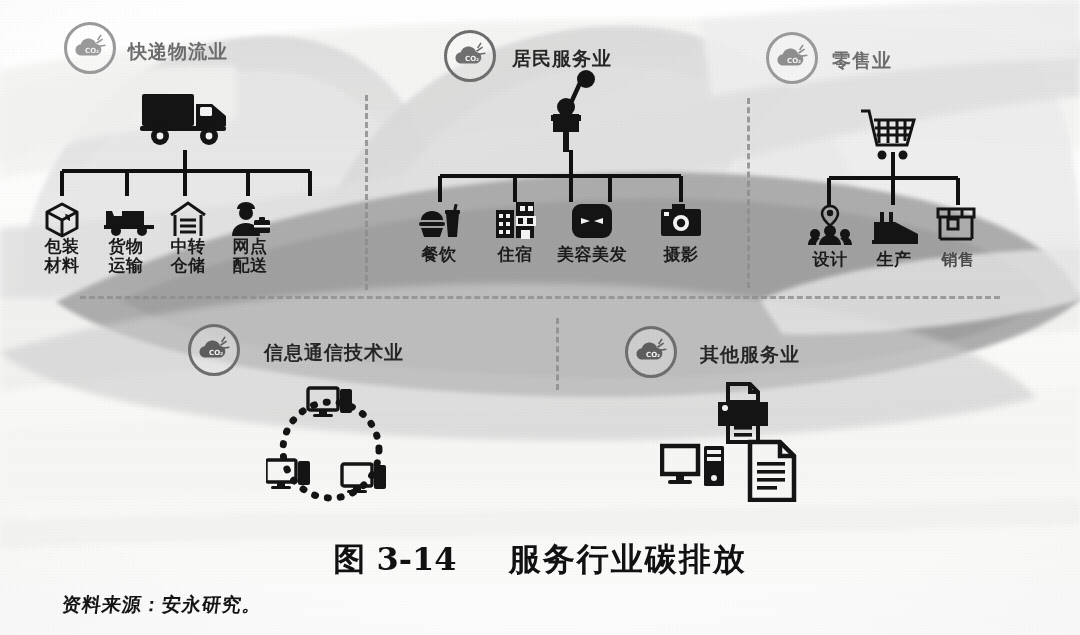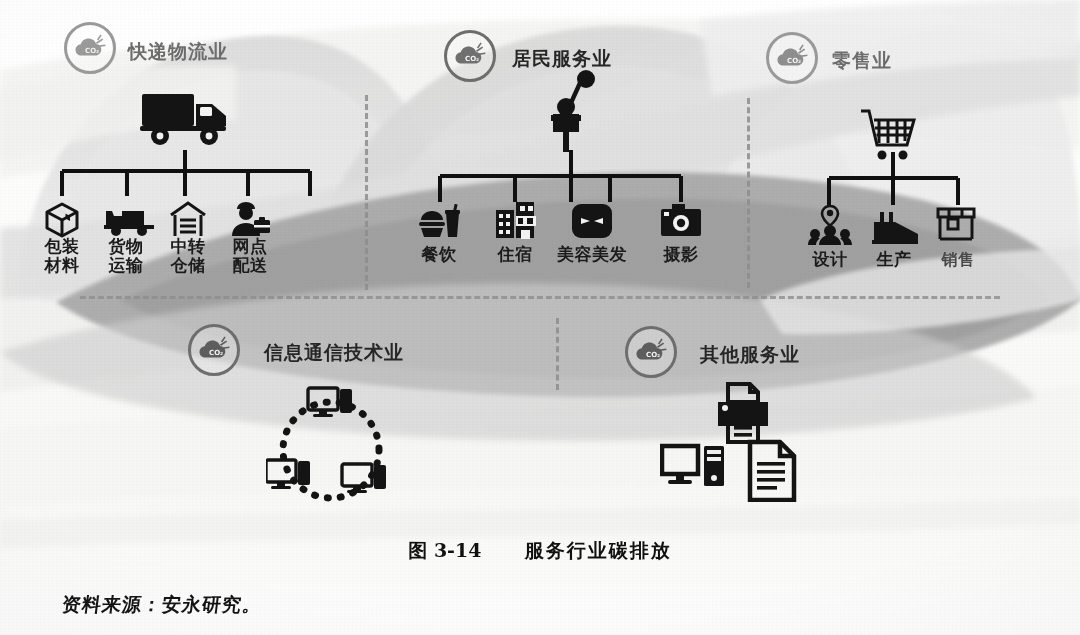--- a/index.html
+++ b/index.html
@@ -56,21 +56,21 @@
   
   #lines{position:absolute;inset:0;z-index:4;pointer-events:none;}
 
   
   .vdash{position:absolute;width:0;border-left:3px dashed #8e8e8e;opacity:.85;}
   .hdash{position:absolute;height:0;border-top:3px dashed #8e8e8e;opacity:.8;}
 
   
   #caption{position:absolute;left:0;right:0;top:538px;text-align:center;
      font-family:"DejaVu Serif","Liberation Serif",serif;
-     font-size:19px;font-weight:700;color:#111;letter-spacing:2px;z-index:8;}
+     font-size:32px;font-weight:700;color:#111;letter-spacing:2px;z-index:8;}
   #caption .num{font-family:"DejaVu Serif","Liberation Serif",serif;letter-spacing:0;}
   #source{position:absolute;left:62px;top:592px;z-index:8;
      font-family:"DejaVu Serif","Liberation Serif",serif;
      font-size:19px;font-weight:700;color:#141414;letter-spacing:1px;
      transform:skewX(-7deg);}
 </style>
 </head>
 <body>
 
 <div id="page">

